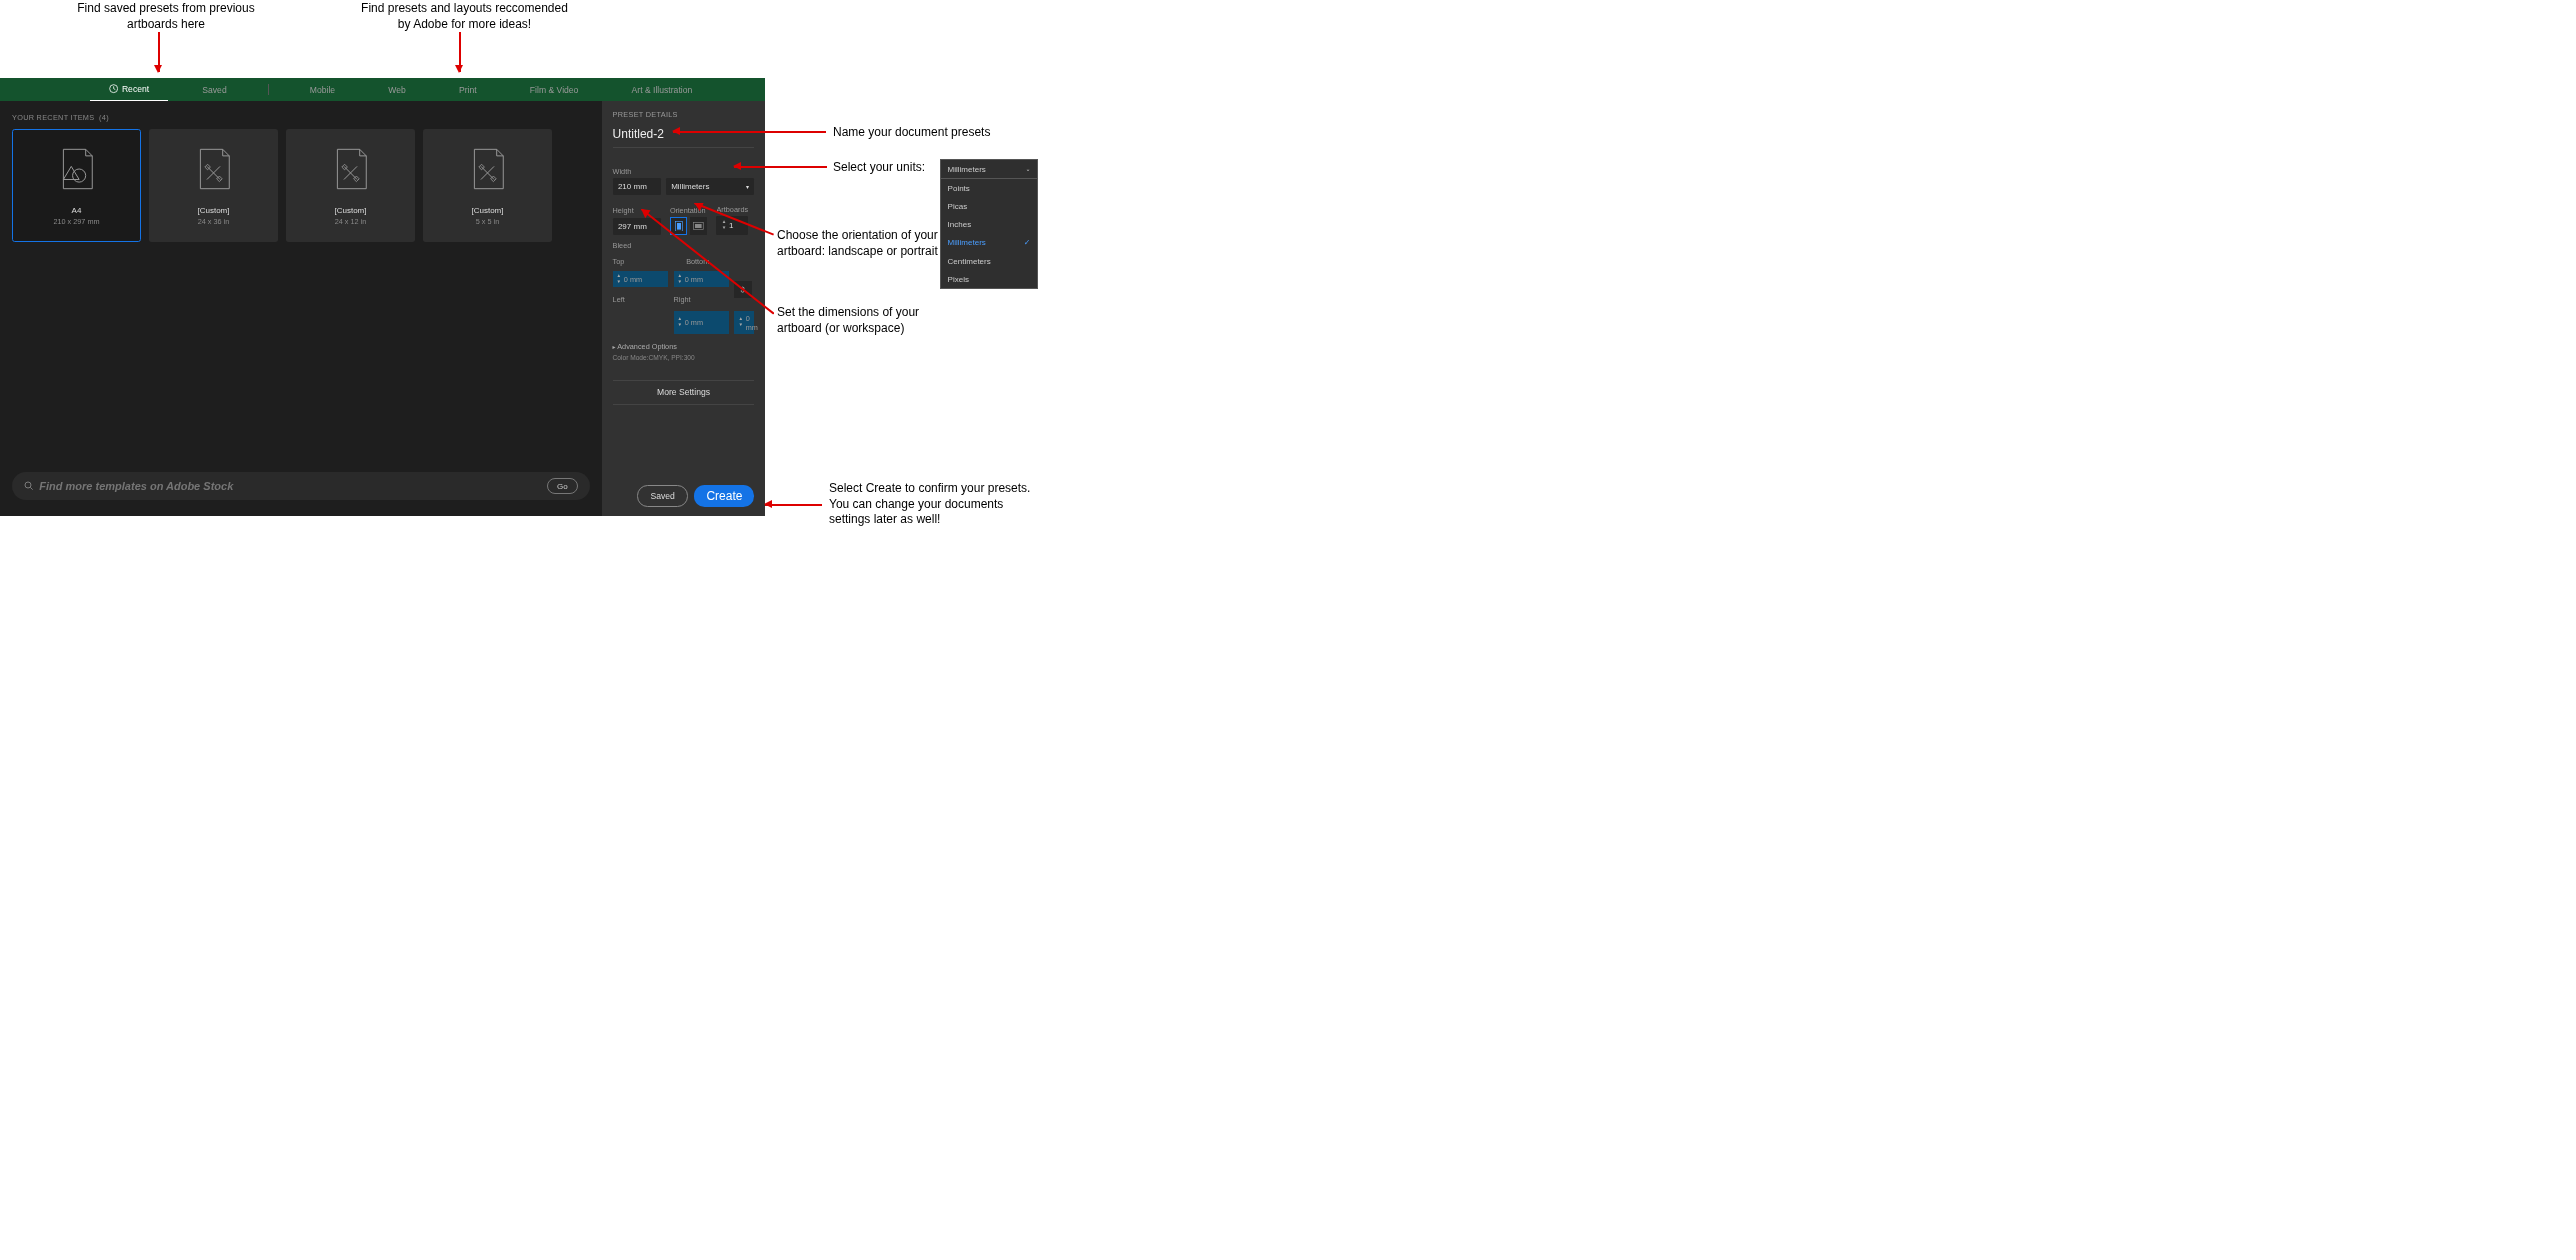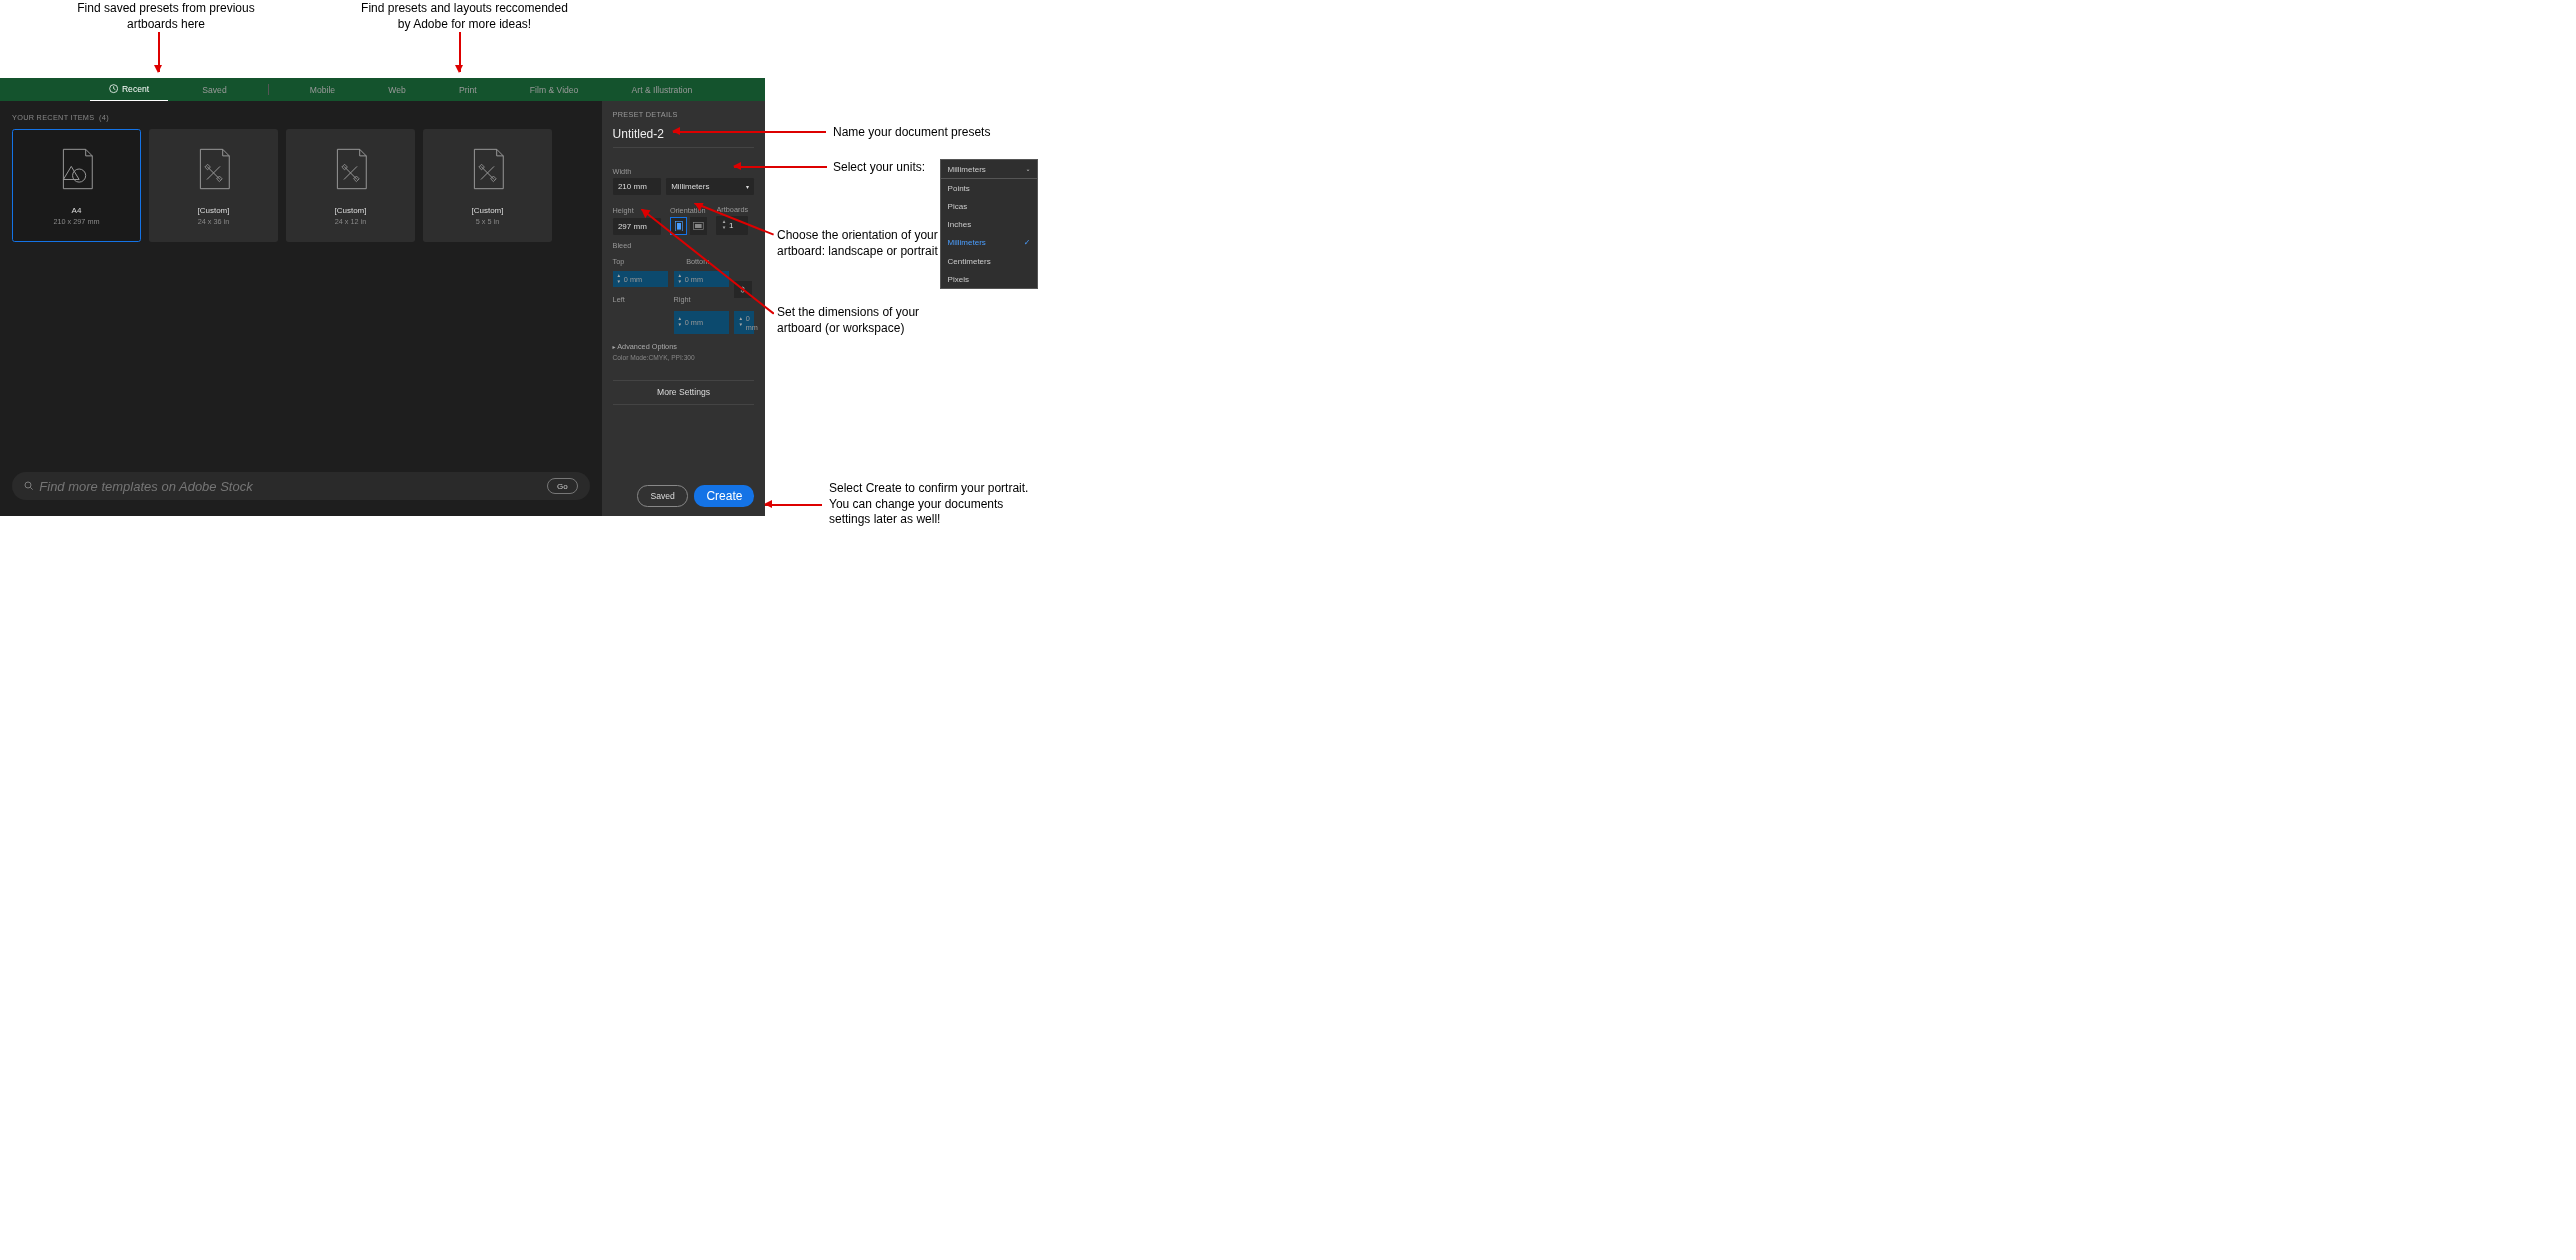--- a/index.html
+++ b/index.html
@@ -25,21 +25,21 @@
 .left-panel { flex: 1; padding: 12px; display: flex; flex-direction: column; }
 .section-title { color: #888; font-size: 7.3px; letter-spacing: 0.3px; margin-bottom: 6.6px; }
 .cards { display: flex; gap: 8px; }
 .card { width: 129px; height: 113px; background: #2e2e2e; border-radius: 2.7px; display: flex; flex-direction: column; align-items: center; justify-content: center; cursor: pointer; position: relative; }
 .card.selected { background: #1a1a1a; border: 1.3px solid #1473e6; }
 .card-icon { width: 40px; height: 50px; margin-bottom: 12px; display: flex; align-items: center; justify-content: center; }
 .card-name { color: #ddd; font-size: 8px; }
 .card-dims { color: #888; font-size: 7.3px; margin-top: 2.7px; }
 
 .searchbar { margin-top: auto; height: 28px; background: #2a2a2a; border-radius: 14px; display: flex; align-items: center; padding: 0 12px; margin-bottom: 4px; }
-.searchbar input { flex: 1; background: transparent; border: none; color: #888; font-style: italic; font-size: 13px; outline: none; margin-left: 5.3px; }
+.searchbar input { flex: 1; background: transparent; border: none; color: #888; font-style: italic; font-size: 11px; outline: none; margin-left: 5.3px; font-weight: bold; }
 .go-btn { border: 0.7px solid #777; border-radius: 9.3px; padding: 2.7px 9.3px; color: #ccc; font-size: 8px; background: transparent; cursor: pointer; }
 
 .right-panel { width: 163px; background: #323232; padding: 9.3px 10.6px; display: flex; flex-direction: column; font-size: 7.3px; color: #999; }
 .rp-title { font-size: 7.3px; letter-spacing: 0.3px; margin-bottom: 5.3px; }
 .doc-name { color: #eee; font-size: 12px; padding: 2.7px 0 5.3px 0; border-bottom: 0.7px solid #444; margin-bottom: 15px; }
 .label { font-size: 7.3px; color: #999; margin-bottom: 2.7px; margin-top: 4px; }
 .row { display: flex; gap: 5.3px; align-items: flex-end; }
 .field { background: #262626; padding: 4px 5.3px; color: #ddd; font-size: 8px; border-radius: 1.3px; }
 .width-field { width: 48px; }
 .units-field { flex: 1; display: flex; justify-content: space-between; align-items: center; }
@@ -289,21 +289,21 @@
 </svg>
 <div class="ann-right" style="top:228px; left:777px; width:166px;">Choose the orientation of your artboard: landscape or portrait</div>
 
 <svg style="position:absolute; top:209px; left:641px;" width="133" height="106" viewBox="0 0 200 160">
   <line x1="0" y1="0" x2="200" y2="158" stroke="#d00" stroke-width="3"></line>
   <polygon points="0,0 14,2 6,14" fill="#d00"></polygon>
 </svg>
 <div class="ann-right" style="top:305px; left:777px; width:173px;">Set the dimensions of your artboard (or workspace)</div>
 
 <div class="arrow-left" style="top:504px; left:765px; width:57px;"></div>
-<div class="ann-right" style="top:481px; left:829px; width:212px;">Select Create to confirm your portrait. You can change your documents settings later as well!</div>
+<div class="ann-right" style="top:481px; left:829px; width:212px;">Select Create to confirm your presets. You can change your documents settings later as well!</div>
 
 <div class="units-dd">
   <div class="dd-head">
     <span>Millimeters</span>
     <span style="font-size:6px;">⌄</span>
   </div>
   <div id="dd-items">
       <div class="dd-item">
         <span>Points</span>
       </div>

